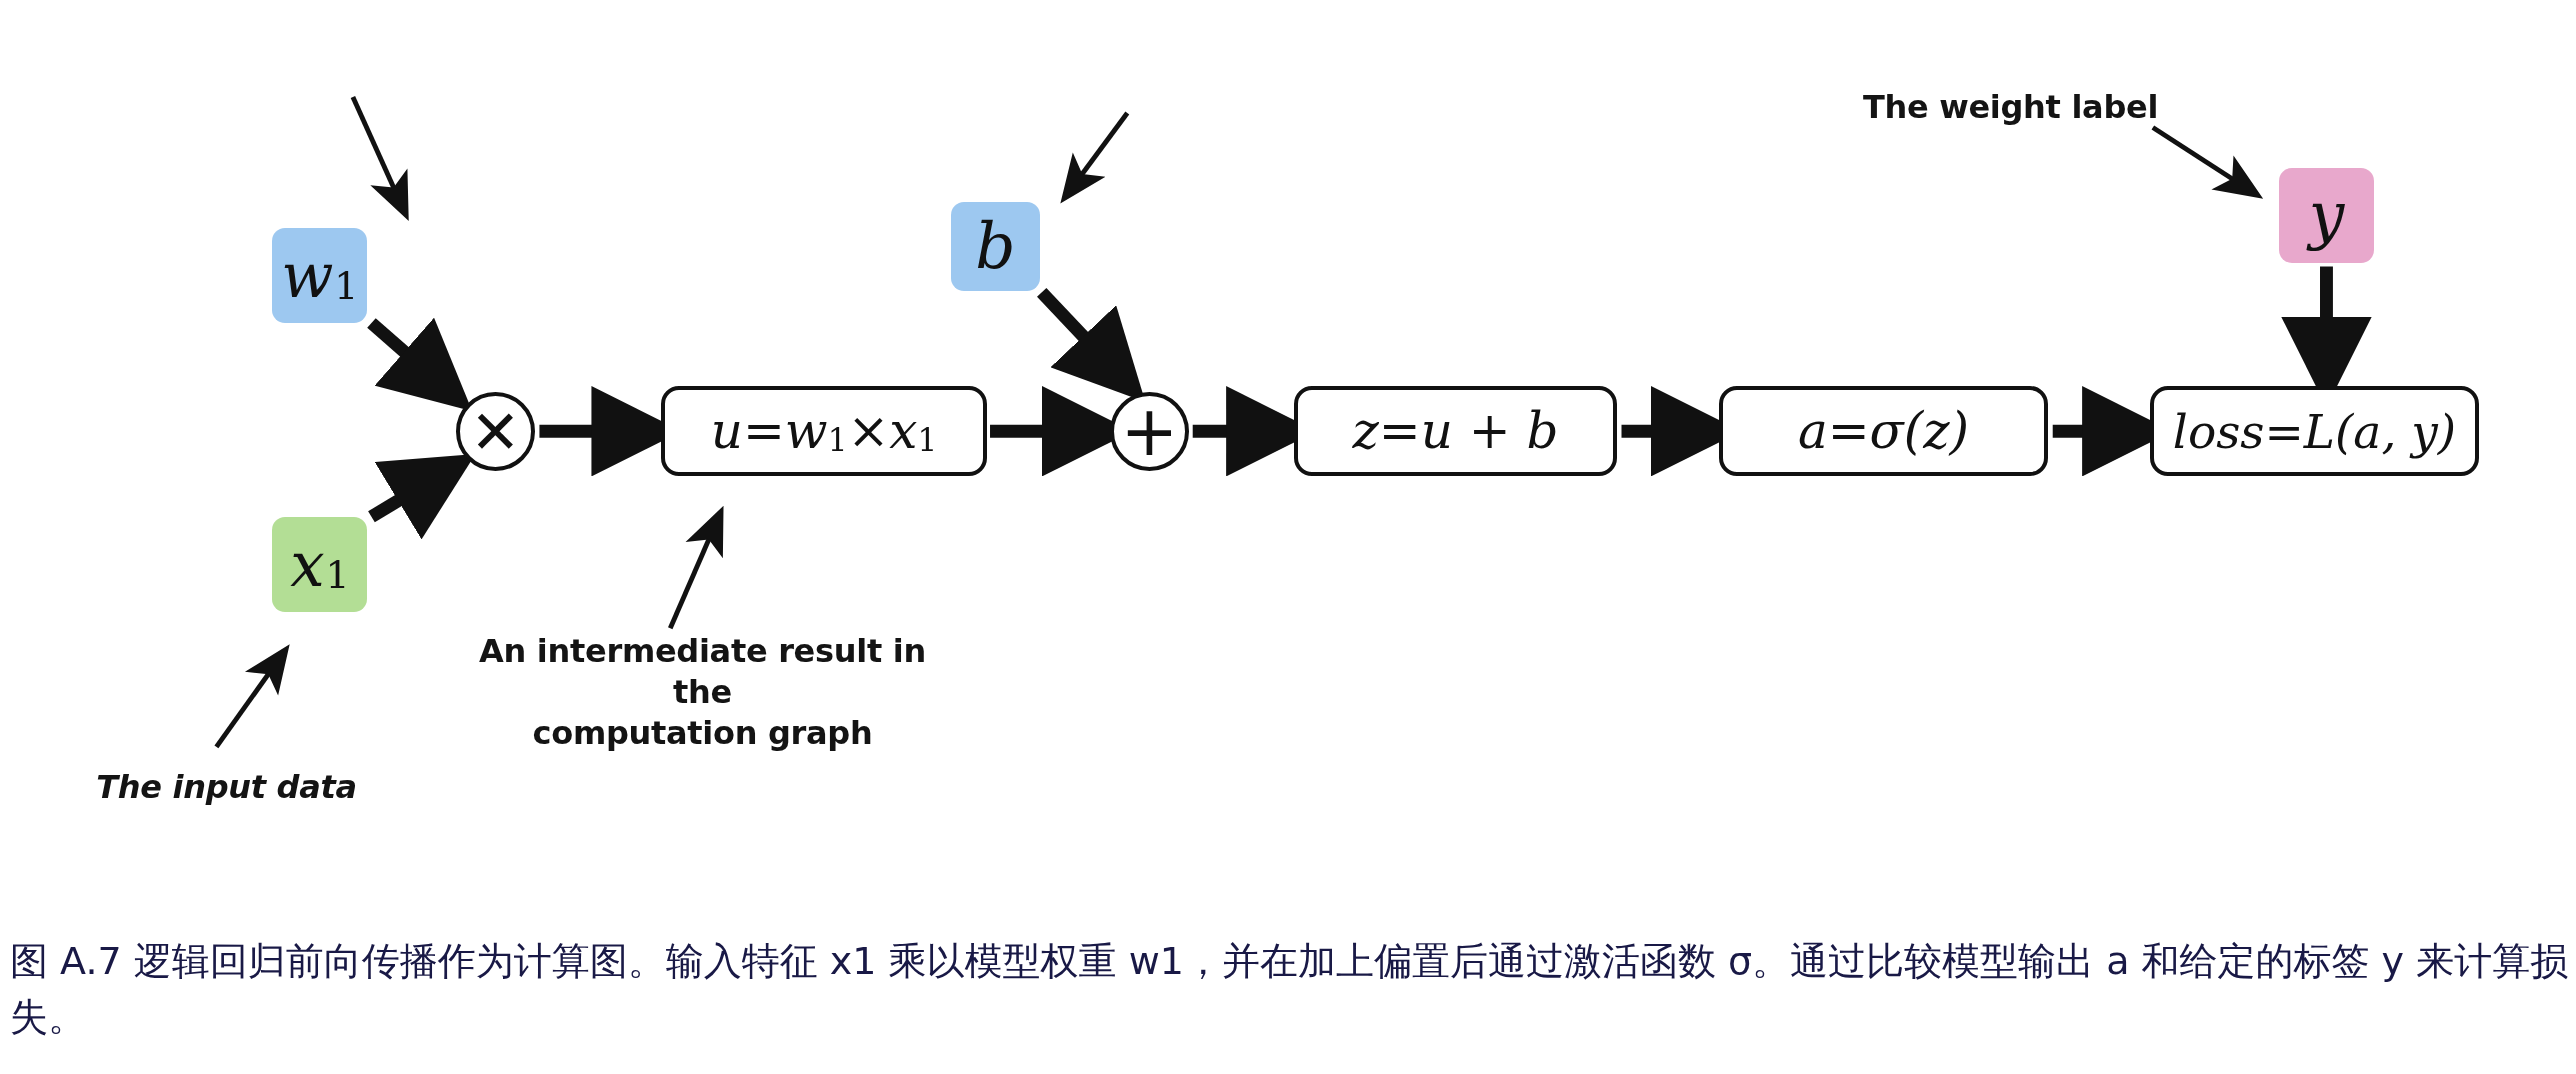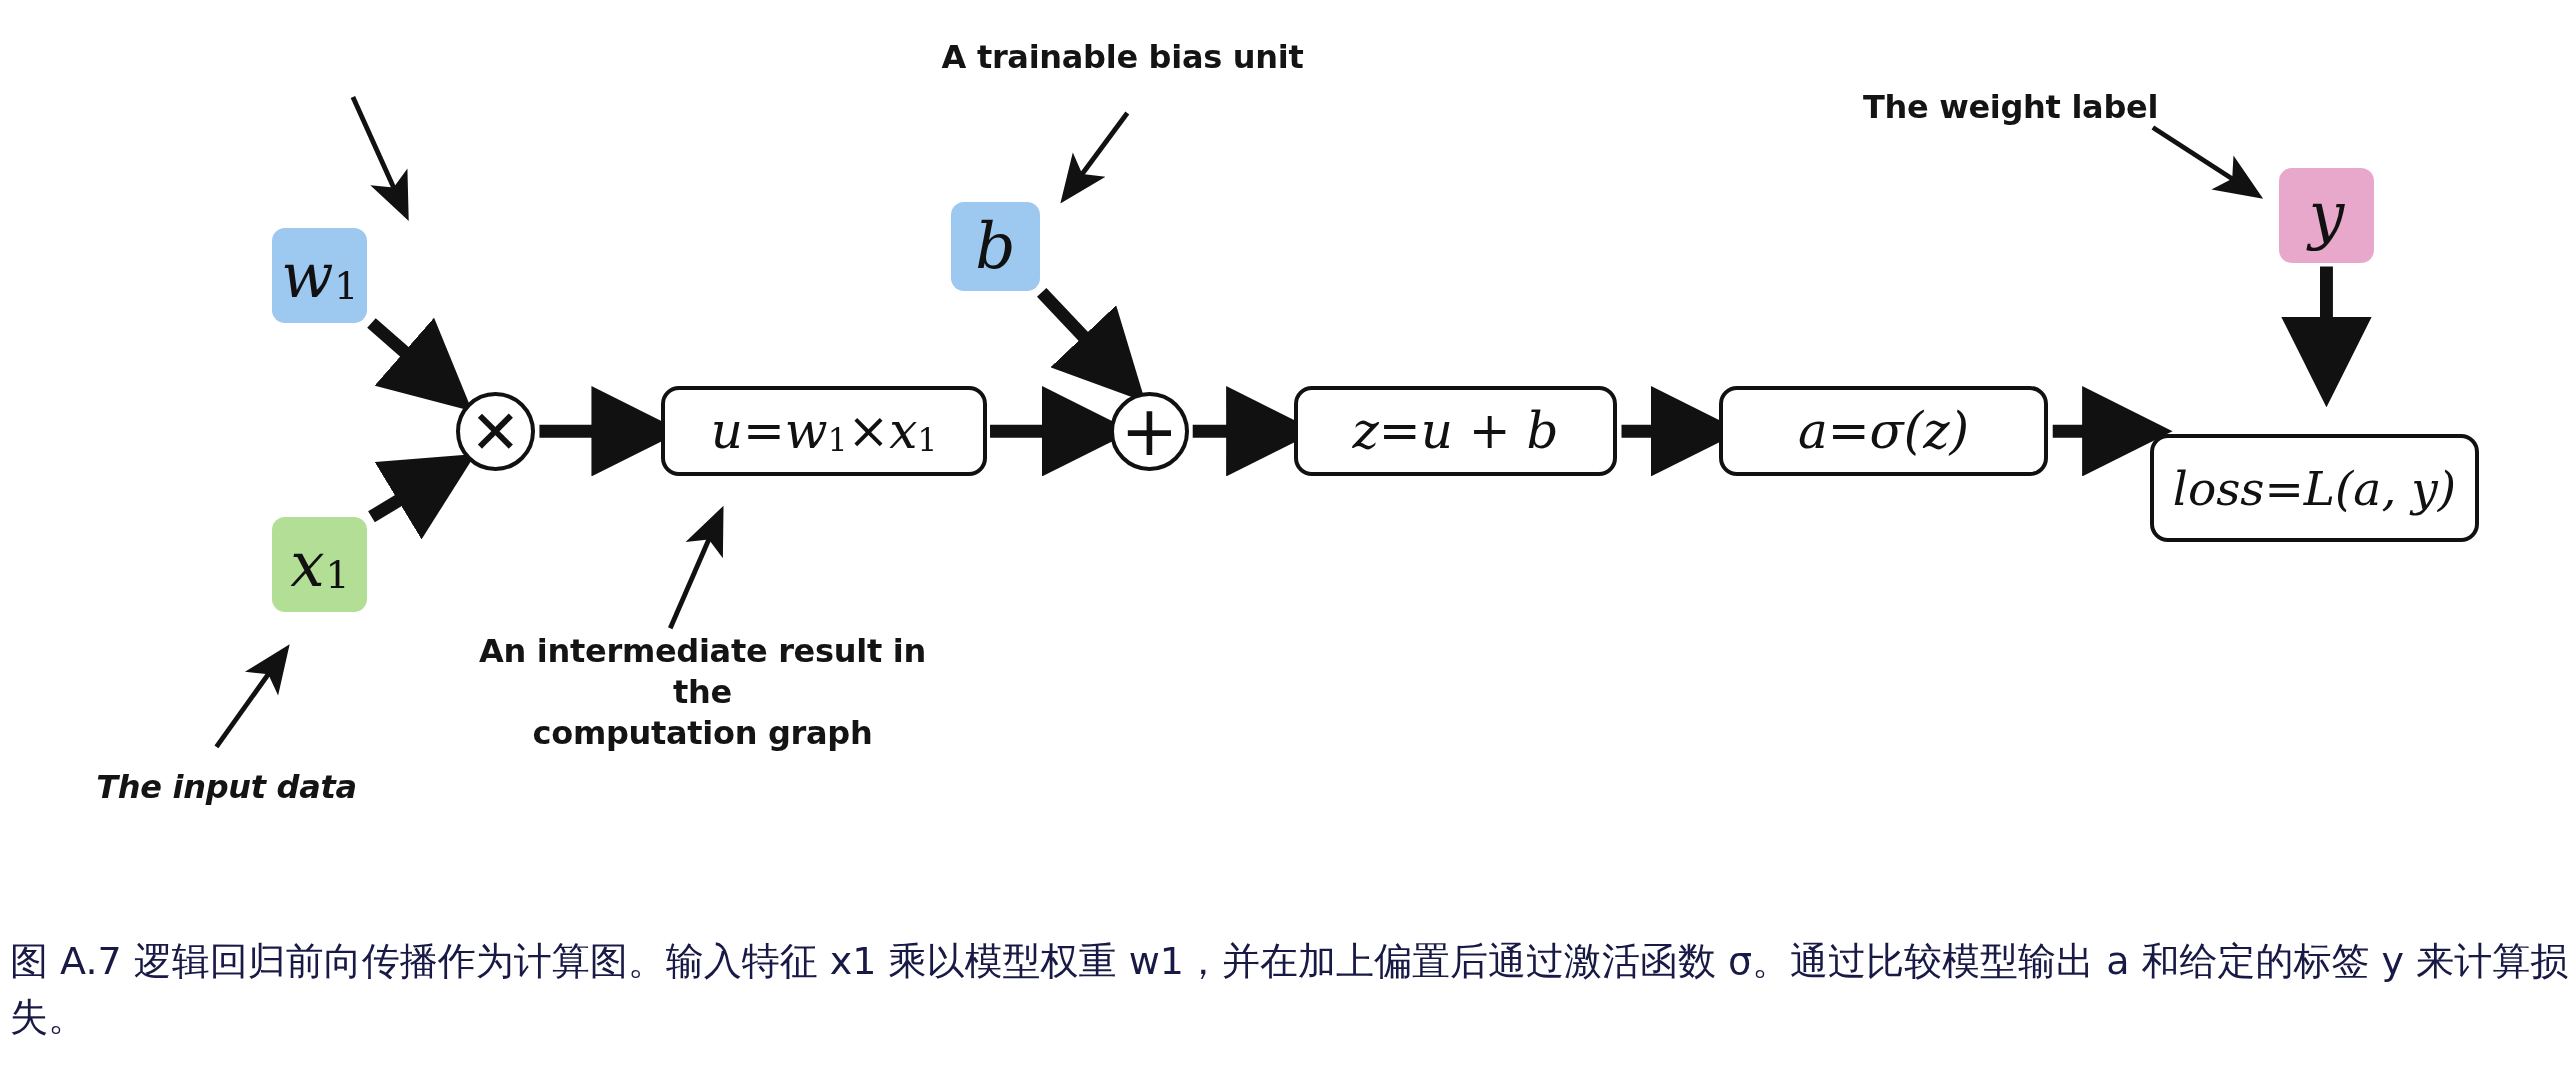--- a/index.html
+++ b/index.html
@@ -75,21 +75,21 @@
     line-height:1;
   }
   .formula-box .sub{
     font-size:.62em;font-style:normal;position:relative;top:.30em;
   }
   .formula-box .op{font-style:normal;}
 
   #box-u   {left:661px; top:386px; width:326px; height:90px; font-size:50px;}
   #box-z   {left:1294px;top:386px; width:323px; height:90px; font-size:50px;}
   #box-a   {left:1719px;top:386px; width:329px; height:90px; font-size:50px;}
-  #box-loss{left:2150px;top:386px; width:329px; height:108px; font-size:47px;margin-top:48px;}
+  #box-loss{left:2150px;top:386px; width:329px; height:90px; font-size:47px;}
 
   
   .annot{
     position:absolute;
     font-family:"DejaVu Sans","Liberation Sans",sans-serif;
     font-weight:700;
     color:#141414;
     font-size:32px;
     line-height:1.28;
     text-align:center;
@@ -228,21 +228,20 @@
       <span class="op"> = </span>
       <span>σ(z)</span>
   </div>
 
   <div class="formula-box" id="box-loss">
     <span>loss</span>
       <span class="op"> = </span>
       <span>L(a, y)</span>
   </div>
 
-  <div class="annot" id="annot-bias">A trainable bias unit</div>
   <div class="annot" id="annot-target">The weight label</div>
   <div class="annot" id="annot-inter">An intermediate result in the
 computation graph</div>
   <div class="annot" id="annot-input">The input data</div>
 
   <div id="caption">图 A.7 逻辑回归前向传播作为计算图。输入特征 x1 乘以模型权重 w1，并在加上偏置后通过激活函数 σ。通过比较模型输出 a 和给定的标签 y 来计算损失。</div>
 
 </div>
 
 

